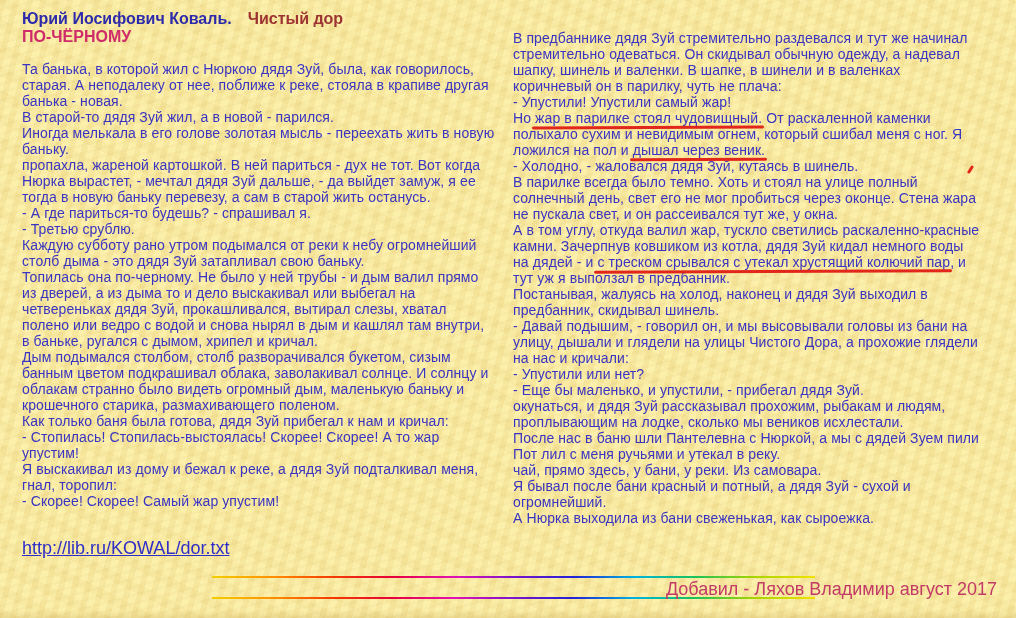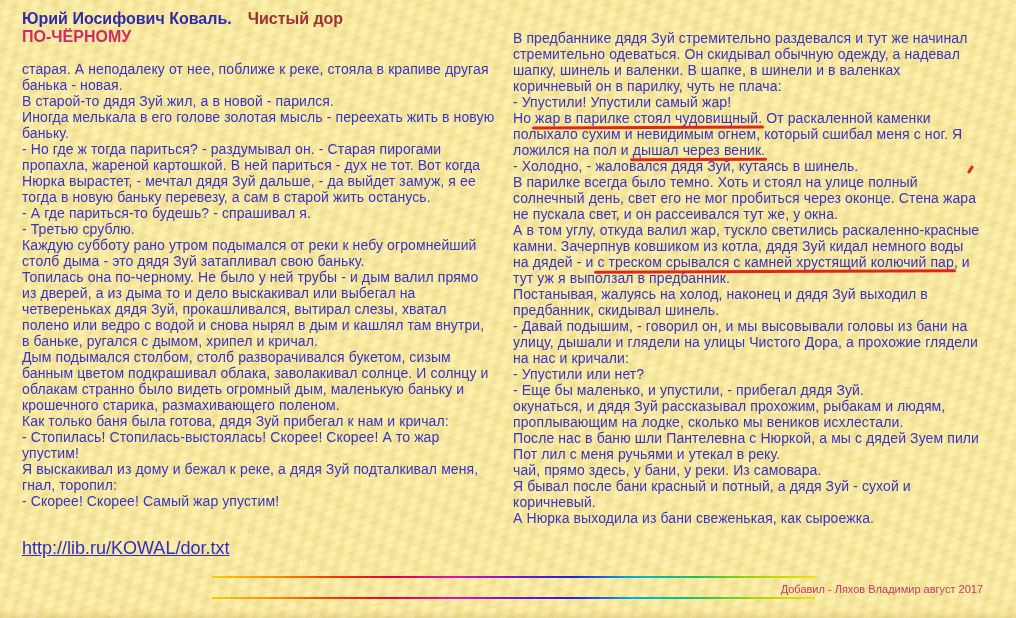--- a/index.html
+++ b/index.html
@@ -41,38 +41,38 @@
     background:var(--red-mark);border-radius:2px;transform:rotate(-0.25deg);
   }
   .src-link{position:absolute;left:22px;top:540px;font-size:18px;line-height:16px;color:var(--link);text-decoration:underline;white-space:nowrap;}
   .red-tick{
     position:absolute;left:969px;top:165px;width:3px;height:9px;
     background:var(--red-mark);border-radius:2px;transform:rotate(32deg);
   }
   .rainbow{position:absolute;left:212px;width:603px;height:2px;}
   .rainbow.top{top:576px;}
   .rainbow.bottom{top:597px;}
-  .credit{position:absolute;right:33px;top:581px;font-size:11px;line-height:16px;color:var(--credit);white-space:nowrap;}
+  .credit{position:absolute;right:19px;top:581px;font-size:18px;line-height:16px;color:var(--credit);white-space:nowrap;}
 </style>
 </head>
 <body>
 
 <div class="page">
   <div class="title-line">
     <span class="title-author">Юрий Иосифович Коваль.</span><span class="title-work">Чистый дор</span>
   </div>
   <div class="subtitle">ПО-ЧЁРНОМУ</div>
 
   <div class="col left" id="leftCol">
+      <div class="line">Та банька, в которой жил с Нюркою дядя Зуй, была, как говорилось,</div>
       <div class="line">старая. А неподалеку от нее, поближе к реке, стояла в крапиве другая</div>
       <div class="line">банька - новая.</div>
       <div class="line">В старой-то дядя Зуй жил, а в новой - парился.</div>
       <div class="line">Иногда мелькала в его голове золотая мысль - переехать жить в новую</div>
       <div class="line">баньку.</div>
-      <div class="line">- Но где ж тогда париться? - раздумывал он. - Старая пирогами</div>
       <div class="line">пропахла, жареной картошкой. В ней париться - дух не тот. Вот когда</div>
       <div class="line">Нюрка вырастет, - мечтал дядя Зуй дальше, - да выйдет замуж, я ее</div>
       <div class="line">тогда в новую баньку перевезу, а сам в старой жить останусь.</div>
       <div class="line">- А где париться-то будешь? - спрашивал я.</div>
       <div class="line">- Третью срублю.</div>
       <div class="line">Каждую субботу рано утром подымался от реки к небу огромнейший</div>
       <div class="line">столб дыма - это дядя Зуй затапливал свою баньку.</div>
       <div class="line">Топилась она по-черному. Не было у ней трубы - и дым валил прямо</div>
       <div class="line">из дверей, а из дыма то и дело выскакивал или выбегал на</div>
       <div class="line">четвереньках дядя Зуй, прокашливался, вытирал слезы, хватал</div>
@@ -100,36 +100,36 @@
       <div class="line"><span>- Упустили! Упустили самый жар!</span></div>
       <div class="line"><span>Но </span><span class="uline">жар в парилке стоял чудовищный.</span><span> От раскаленной каменки</span></div>
       <div class="line"><span>полыхало сухим и невидимым огнем, который сшибал меня с ног. Я</span></div>
       <div class="line"><span>ложился на пол и </span><span class="uline">дышал через веник.</span></div>
       <div class="line"><span>- Холодно, - жаловался дядя Зуй, кутаясь в шинель.</span></div>
       <div class="line"><span>В парилке всегда было темно. Хоть и стоял на улице полный</span></div>
       <div class="line"><span>солнечный день, свет его не мог пробиться через оконце. Стена жара</span></div>
       <div class="line"><span>не пускала свет, и он рассеивался тут же, у окна.</span></div>
       <div class="line"><span>А в том углу, откуда валил жар, тускло светились раскаленно-красные</span></div>
       <div class="line"><span>камни. Зачерпнув ковшиком из котла, дядя Зуй кидал немного воды</span></div>
-      <div class="line"><span>на дядей - и </span><span class="uline">с треском срывался с камней хрустящий колючий пар</span><span>, и</span></div>
+      <div class="line"><span>на дядей - и </span><span class="uline">с треском срывался с утекал хрустящий колючий пар</span><span>, и</span></div>
       <div class="line"><span>тут уж я выползал в предбанник.</span></div>
       <div class="line"><span>Постанывая, жалуясь на холод, наконец и дядя Зуй выходил в</span></div>
       <div class="line"><span>предбанник, скидывал шинель.</span></div>
       <div class="line"><span>- Давай подышим, - говорил он, и мы высовывали головы из бани на</span></div>
       <div class="line"><span>улицу, дышали и глядели на улицы Чистого Дора, а прохожие глядели</span></div>
       <div class="line"><span>на нас и кричали:</span></div>
       <div class="line"><span>- Упустили или нет?</span></div>
       <div class="line"><span>- Еще бы маленько, и упустили, - прибегал дядя Зуй.</span></div>
       <div class="line"><span>окунаться, и дядя Зуй рассказывал прохожим, рыбакам и людям,</span></div>
       <div class="line"><span>проплывающим на лодке, сколько мы веников исхлестали.</span></div>
       <div class="line"><span>После нас в баню шли Пантелевна с Нюркой, а мы с дядей Зуем пили</span></div>
       <div class="line"><span>Пот лил с меня ручьями и утекал в реку.</span></div>
       <div class="line"><span>чай, прямо здесь, у бани, у реки. Из самовара.</span></div>
       <div class="line"><span>Я бывал после бани красный и потный, а дядя Зуй - сухой и</span></div>
-      <div class="line"><span>коричневый.</span></div>
+      <div class="line"><span>огромнейший.</span></div>
       <div class="line"><span>А Нюрка выходила из бани свеженькая, как сыроежка.</span></div>
     </div>
 
   <div class="red-tick"></div>
 
   <div class="rainbow top" id="rbTop" style="background: linear-gradient(to right, rgb(242, 207, 0), rgb(255, 144, 0), rgb(244, 58, 0), rgb(230, 0, 60), rgb(227, 18, 180), rgb(122, 20, 204), rgb(34, 34, 216), rgb(0, 180, 224), rgb(24, 194, 90), rgb(168, 212, 0), rgb(242, 226, 0));"></div>
   <div class="rainbow bottom" id="rbBottom" style="background: linear-gradient(to right, rgb(242, 207, 0), rgb(255, 144, 0), rgb(244, 58, 0), rgb(230, 0, 60), rgb(227, 18, 180), rgb(122, 20, 204), rgb(34, 34, 216), rgb(0, 180, 224), rgb(24, 194, 90), rgb(168, 212, 0), rgb(242, 226, 0));"></div>
   <div class="credit">Добавил - Ляхов Владимир август 2017</div>
 </div>
 

